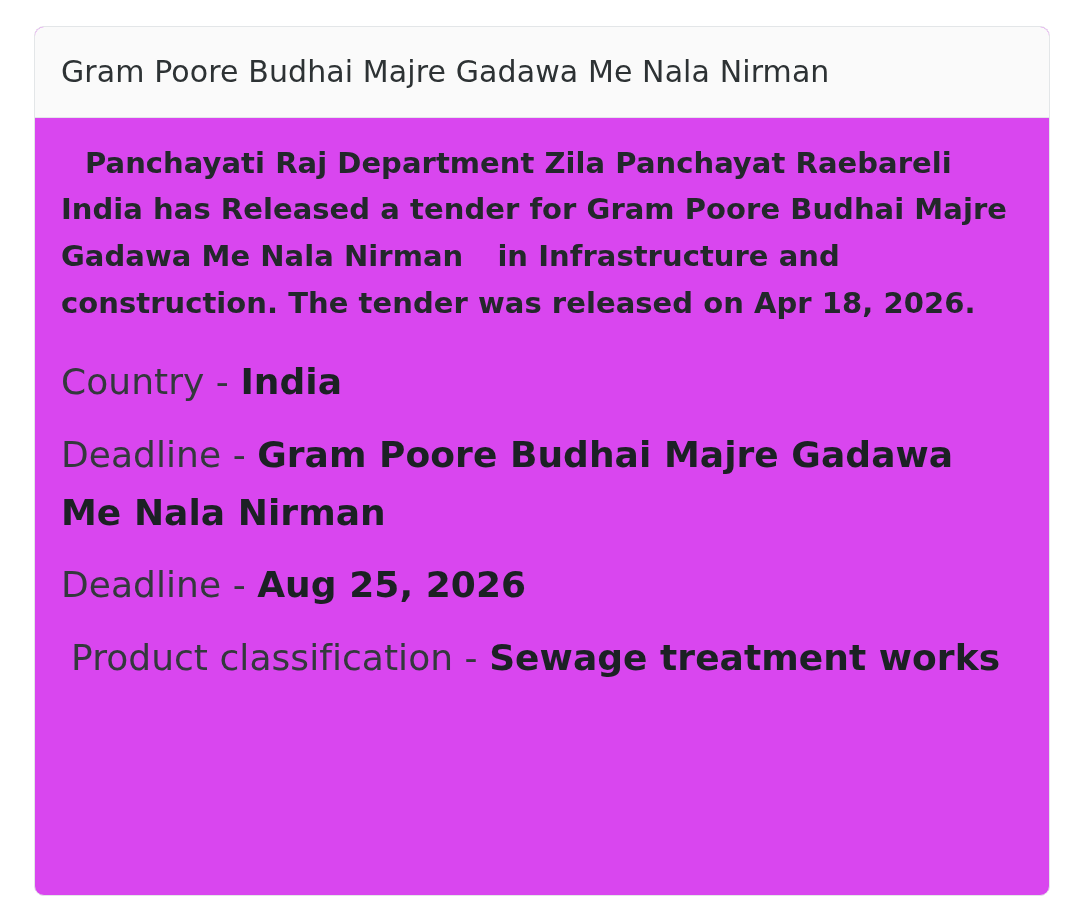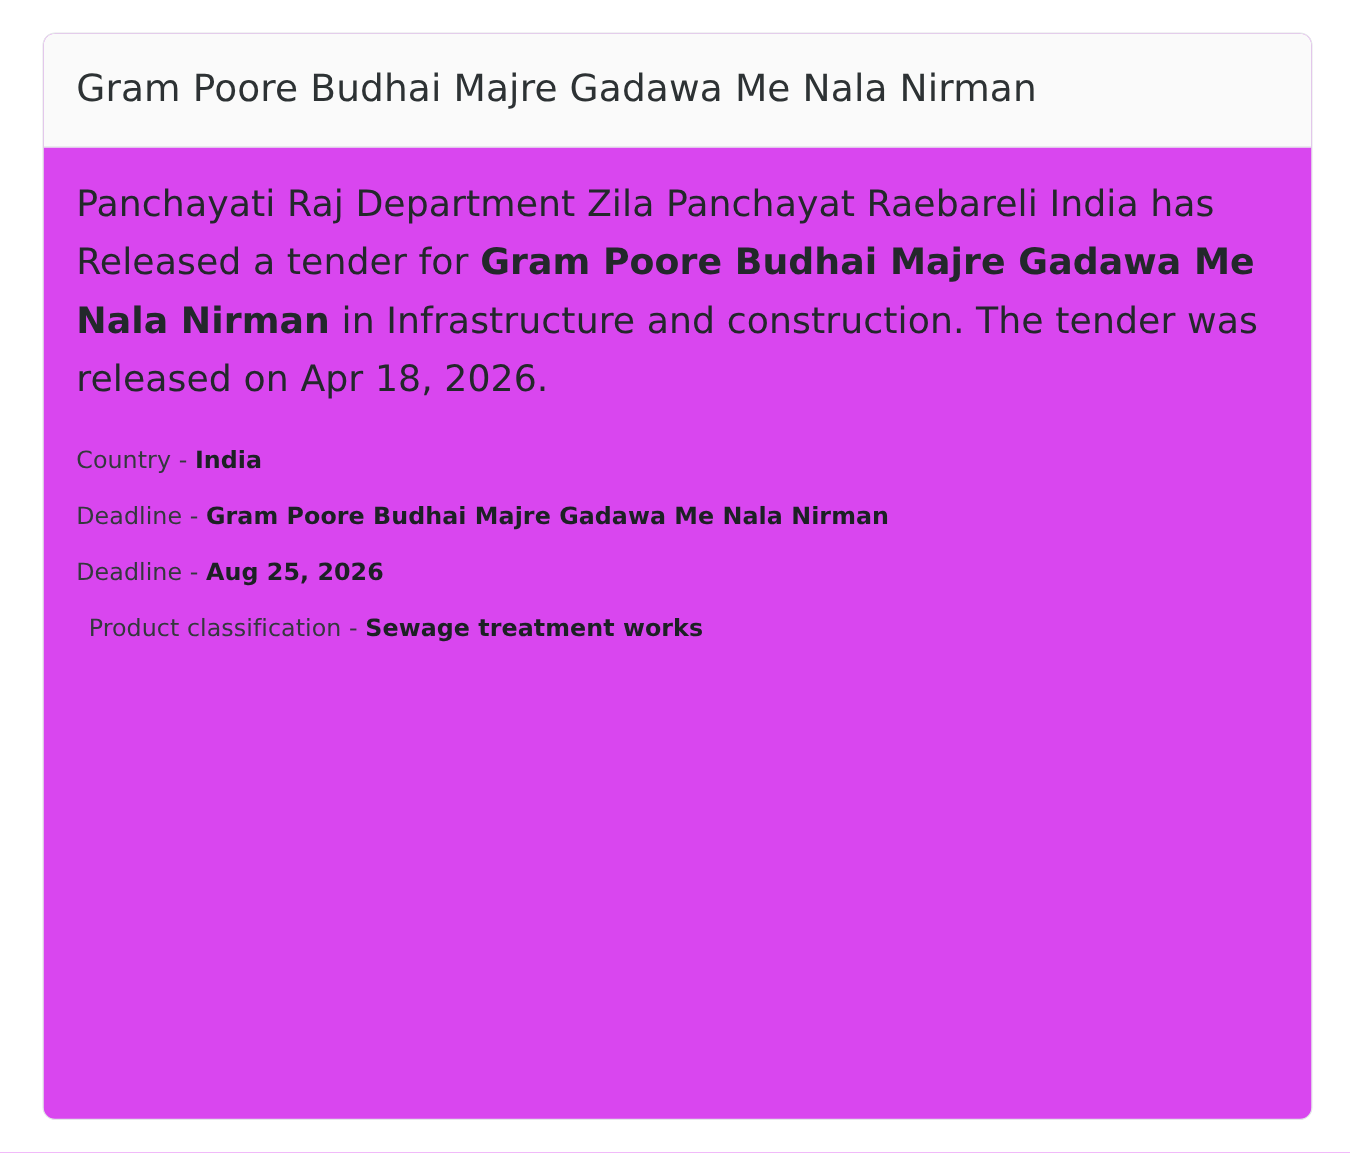--- a/index.html
+++ b/index.html
@@ -54,29 +54,30 @@
   .intro {
     font-size: 29px;
     line-height: 1.62;
     font-weight: 600;
     color: #23282b;
     margin: 0 0 26px 0;
     letter-spacing: 0.05px;
   }
 
   .intro .regular {
-    font-weight: 400;
+    font-weight: 700;
+    margin-left: 24px;
   }
 
   .intro .strong {
     font-weight: 700;
   }
 
   .field {
-    font-size: 19px;
+    font-size: 36px;
     line-height: 1.62;
     margin: 0 0 14px 0;
     color: #33393c;
     font-weight: 400;
     letter-spacing: 0.05px;
   }
 
   .field:last-child {
     margin-bottom: 0;
     margin-left: 10px;

